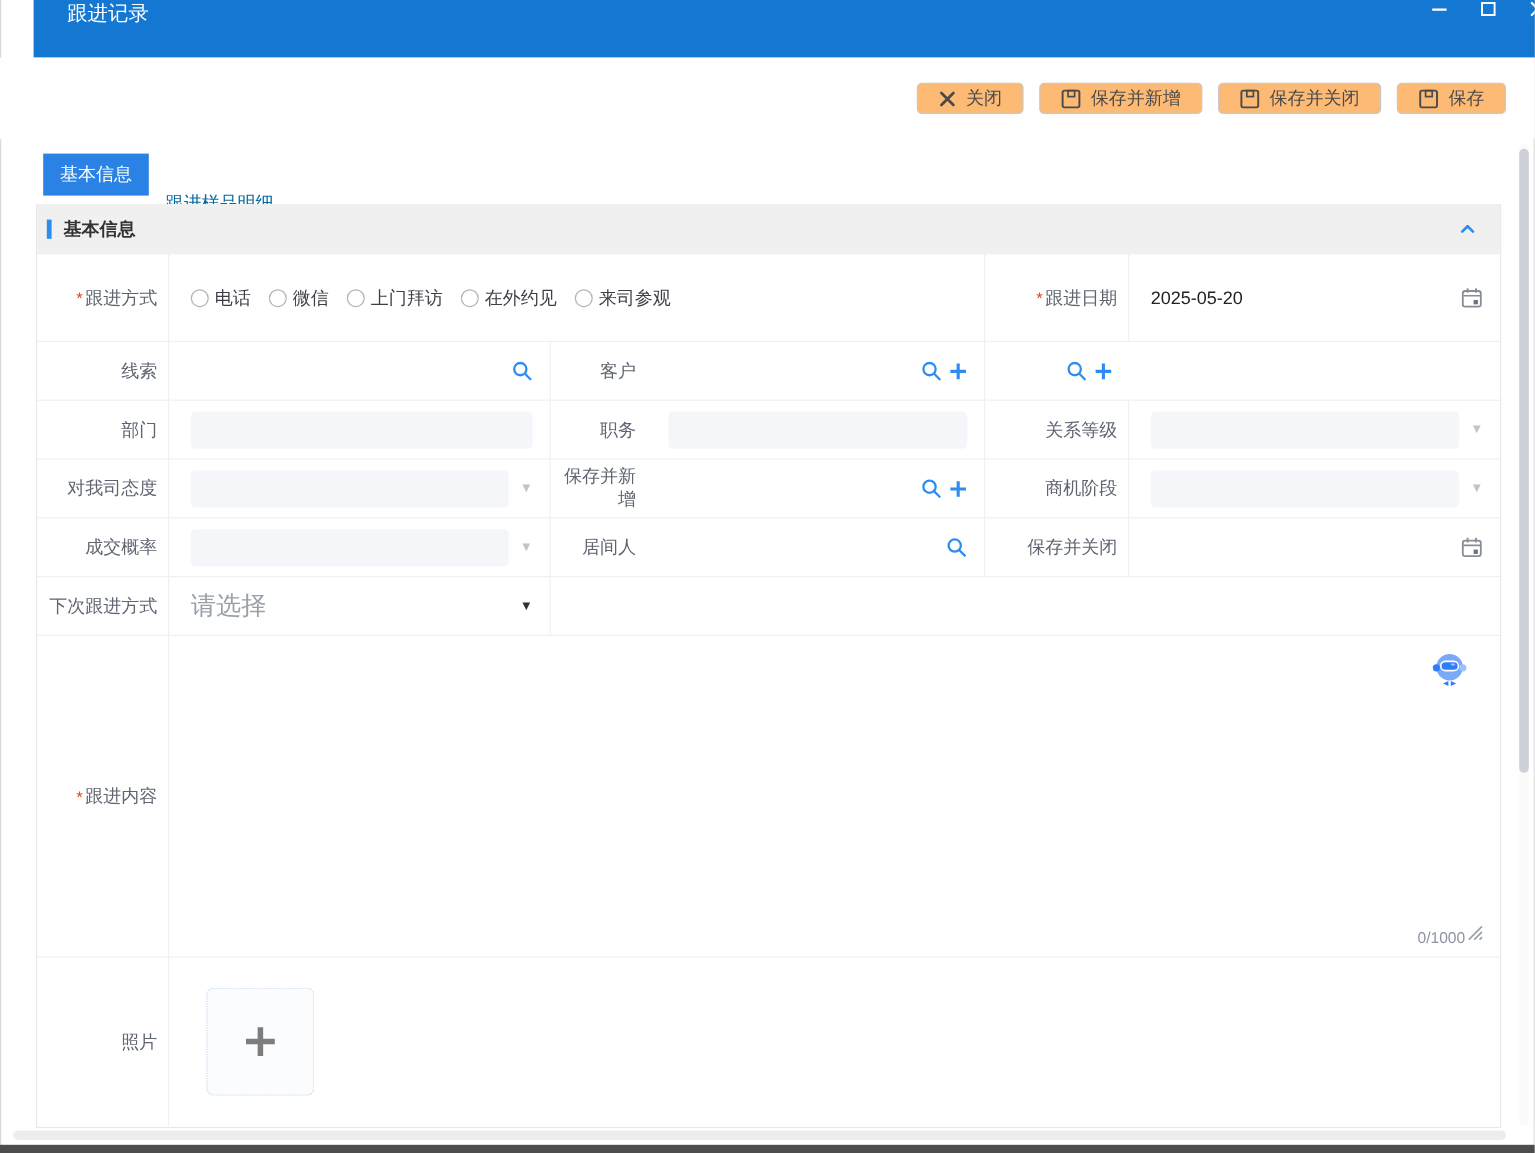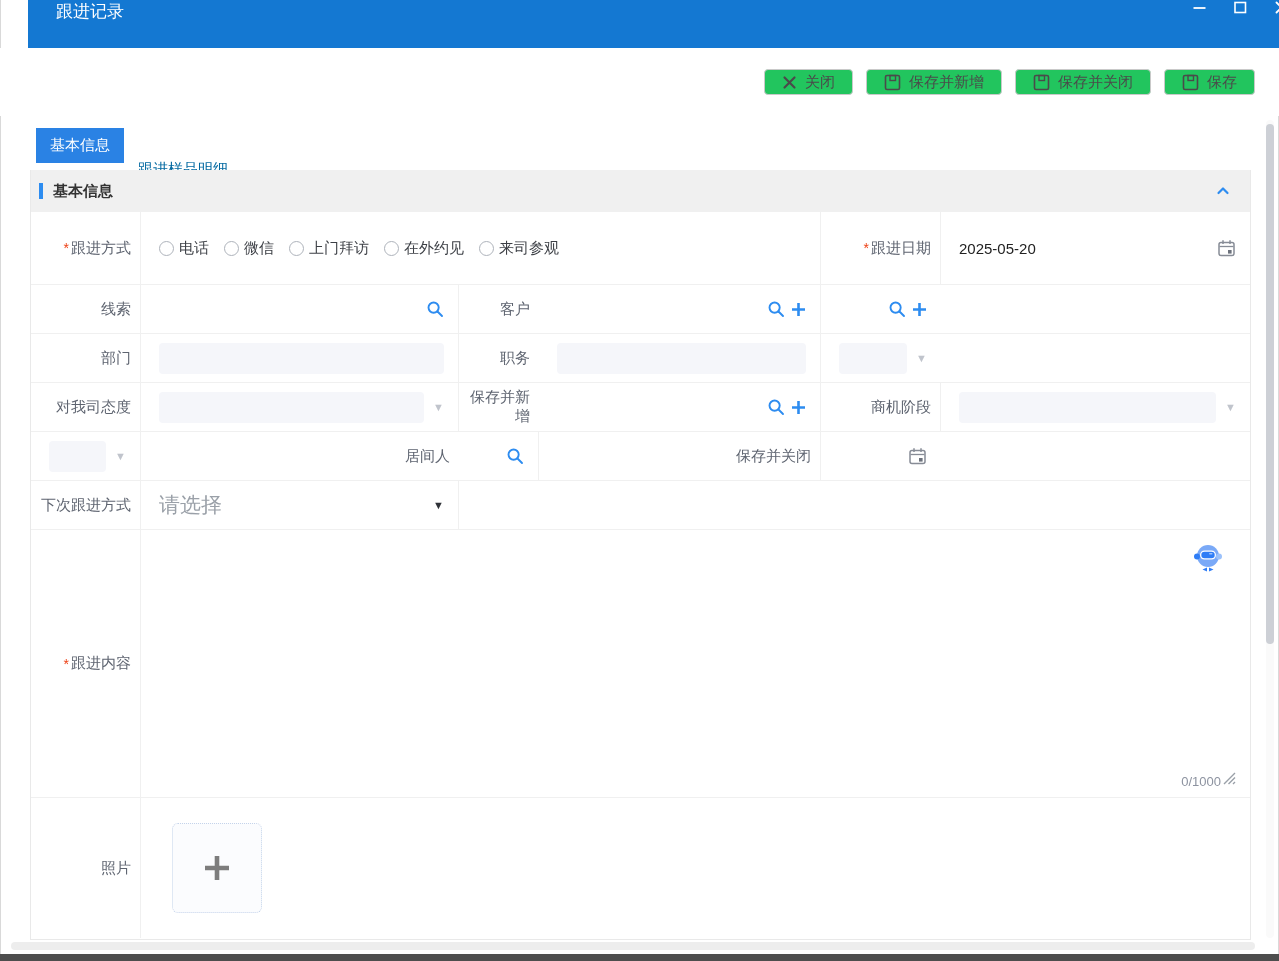--- a/index.html
+++ b/index.html
@@ -7,21 +7,21 @@
   .window { position:relative; width:1279px; height:961px; background:#fff; box-shadow:inset 1px 0 0 #d9d9d9, inset -1px 0 0 #d9d9d9; }
 
   
   .titlebar { position:absolute; left:0; top:0; width:1279px; height:48px; background:#1478d2; display:flex; align-items:flex-start; justify-content:space-between; padding:0 18px 0 28px;margin-left:28px; }
   .titlebar .title { color:#fff; font-size:17px; }
   .win-controls { display:flex; align-items:center; gap:26px; }
   .win-controls svg { display:block; cursor:pointer; }
 
   
   .toolbar { position:absolute; left:0; top:48px; width:1279px; height:68px; background:#fff; display:flex; align-items:center; justify-content:flex-end; gap:13px; padding-right:24px; }
-  .tbtn { display:inline-flex; align-items:center; gap:8px; height:24px; padding:12px 17px; background:#22c55e; border:1px solid #c9c9c9; border-radius:4px; font-size:15px; color:#4a4a4a; cursor:pointer; }
+  .tbtn { display:inline-flex; align-items:center; gap:8px; height:24px; padding:12px 17px; background:#fdba74; border:1px solid #c9c9c9; border-radius:4px; font-size:15px; color:#4a4a4a; cursor:pointer; }
 
   
   .tabs { position:absolute; left:36px; top:128px; display:flex; align-items:stretch; height:35px; }
   .tab { display:flex; align-items:center; padding:0 14px; font-size:15px; cursor:pointer; }
   .tab.active { background:#2a82e4; color:#fff; }
   .tab.plain { color:#0369a1;margin-top:41px; }
 
   
   .panel { position:absolute; left:30px; top:170px; width:1221px; height:770px; border:1px solid #e9e9e9; border-top:none; background:#fff; }
   .section-header { height:42px; background:#f0f0f0; display:flex; align-items:center; padding:0 18px 0 8px; }
@@ -232,20 +232,21 @@
 
     <div class="row r-std">
       <div class="cell lbl br">部门</div>
       <div class="cell br field">
           <span class="gray-input"></span>
         </div>
       <div class="cell lbl">职务</div>
       <div class="cell br field">
           <span class="gray-input"></span>
         </div>
+      <div class="cell lbl br">关系等级</div>
       <div class="cell field">
         <span class="gray-input"></span>
         <span class="arrow">▼</span>
       </div>
     </div>
 
     <div class="row r-std">
       <div class="cell lbl br">对我司态度</div>
       <div class="cell br field">
         <span class="gray-input"></span>
@@ -268,20 +269,21 @@
         </span>
       </div>
       <div class="cell lbl br">商机阶段</div>
       <div class="cell field">
         <span class="gray-input"></span>
         <span class="arrow">▼</span>
       </div>
     </div>
 
     <div class="row r-std">
+      <div class="cell lbl br">成交概率</div>
       <div class="cell br field">
         <span class="gray-input"></span>
         <span class="arrow">▼</span>
       </div>
       <div class="cell lbl">居间人</div>
       <div class="cell br field field-right">
         <span class="icon-btn">
             <svg width="18" height="18" viewBox="0 0 18 18">
               <circle cx="7.6" cy="7.6" r="5.1" fill="none" stroke="#2d8cf0" stroke-width="1.9"></circle>
               <line x1="11.5" y1="11.5" x2="16" y2="16" stroke="#2d8cf0" stroke-width="1.9" stroke-linecap="round"></line>

